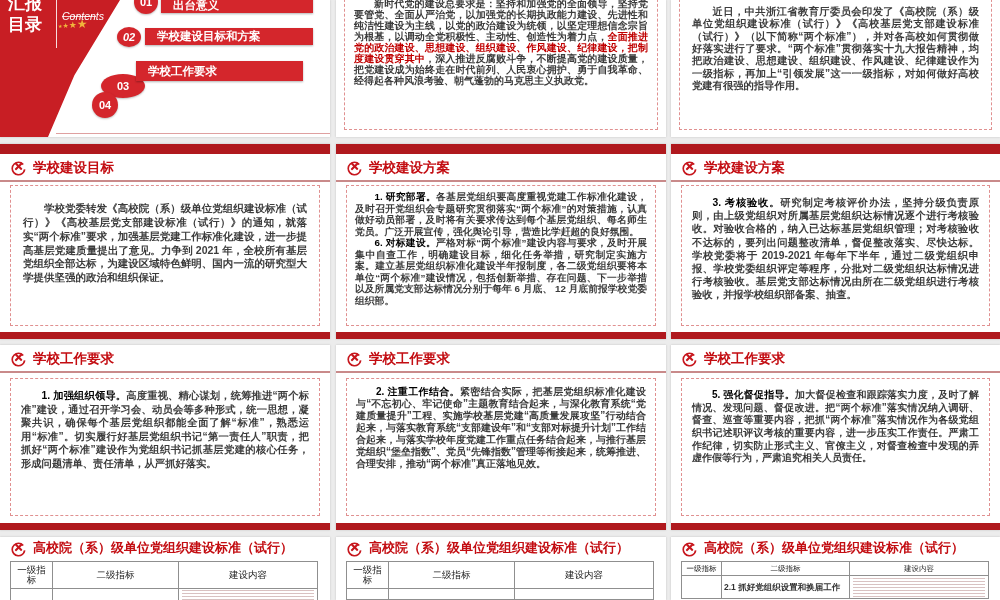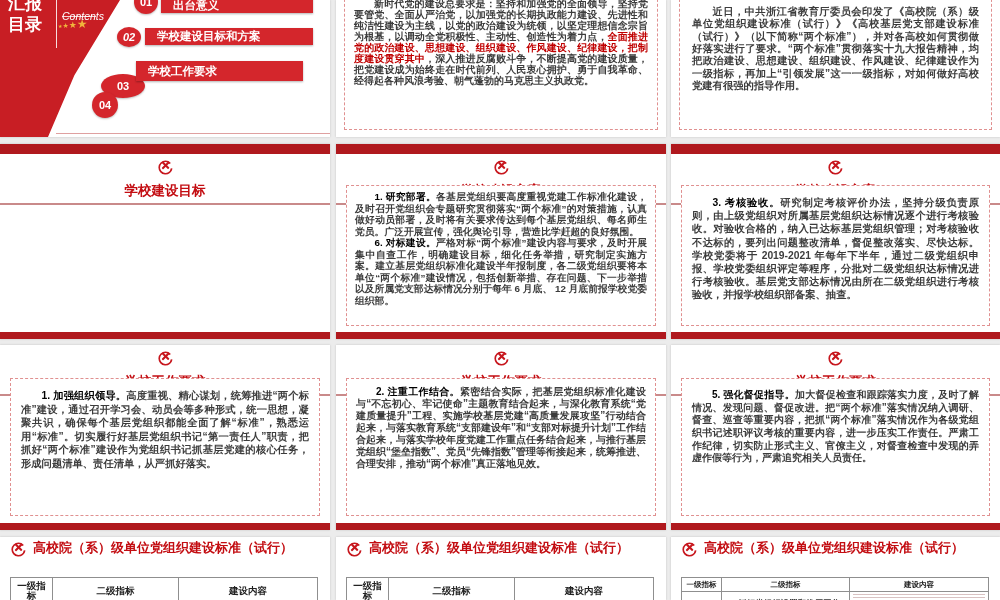--- a/index.html
+++ b/index.html
@@ -9,21 +9,21 @@
     font-family:"Liberation Sans","DejaVu Sans",sans-serif;
   }
   .slide{position:absolute;background:#fff;overflow:hidden;box-shadow:0 0 2px rgba(0,0,0,.18);}
   
   .c1{left:0;width:330px}.c2{left:336px;width:330px}.c3{left:671px;width:329px}
   .r1{top:0;height:137px}.r2{top:144px;height:195px}.r3{top:345px;height:185px}.r4{top:537px;height:63px}
 
   
   .topbar{height:10px;background:#b0191e;}
   .botbar{position:absolute;left:0;right:0;bottom:0;height:7px;background:#b0191e;}
-  .hdr{display:flex;align-items:center;gap:6px;padding:5px 10px 3px;border-bottom:2px solid #c98a8a;flex-direction:column;}
+  .hdr{display:flex;align-items:flex-end;gap:6px;padding:5px 10px 3px;border-bottom:2px solid #c98a8a;}
   .hdr-title{color:#c30d12;font-weight:bold;font-size:13.5px;white-space:nowrap;}
   .emblem{flex:0 0 auto;display:inline-block;}
   .dbox{position:absolute;border:1px dashed #e09090;background:#fff;overflow:hidden;}
   .r2 .dbox{top:41px;left:10px;right:10px;bottom:13px;}
   .r3 .dbox{top:33px;left:10px;right:10px;bottom:14px;}
   .r1 .dbox{top:-6px;left:8px;right:8px;bottom:7px;border-top:none;}
   .bt{font-weight:700;color:#3c3c3c;text-align:justify;margin:0;}
   .indent{text-indent:2em;}
   .lead{color:#000;}
   .hl{color:#c00000;}
@@ -47,25 +47,25 @@
   .toc-cline{position:absolute;left:62px;top:16px;width:34px;height:1px;background:rgba(255,255,255,.8);}
   .toc-stars{position:absolute;left:58px;top:14px;color:#f0b43c;white-space:nowrap;}
   .toc-stars .st1{font-size:5px;}.toc-stars .st2{font-size:7px;}.toc-stars .st3{font-size:9px;}.toc-stars .st4{font-size:12px;}
   .toc-num{position:absolute;border-radius:50%;background:#d4262c;color:#fff;font-weight:bold;
     font-size:11px;display:flex;align-items:center;justify-content:center;box-shadow:0 1px 2px rgba(0,0,0,.25);}
   .toc-banner{position:absolute;background:#d4262c;color:#fff;font-weight:bold;font-size:11.5px;
     display:flex;align-items:center;padding-left:12px;box-shadow:0 1px 2px rgba(0,0,0,.3);white-space:nowrap;overflow:hidden;}
   .toc-line{position:absolute;left:56px;right:0;bottom:3px;height:1px;background:#dfa0a0;}
 
   
-  .hdr2{display:flex;align-items:flex-start;gap:6px;padding:4px 10px 18px;}
+  .hdr2{display:flex;align-items:flex-start;gap:6px;padding:4px 10px 2px;}
   .hdr2 .hdr-title{white-space:normal;line-height:1.15;font-size:13px;width:280px;}
   .std-table{border-collapse:collapse;margin:1px 10px 0;width:308px;table-layout:fixed;}
   .std-table th,.std-table td{border:1px solid #8f8f8f;padding:0 2px;overflow:hidden;}
-  .std-table th{font-weight:bold;color:#222;text-align:center;}
+  .std-table th{font-weight:normal;color:#222;text-align:center;}
   .tblA th{height:26px;font-size:9.5px;line-height:1.1;}
   .tblA td{height:10px;}
   .tblB th{height:13px;font-size:7.5px;}
   .tblB td{height:22px;vertical-align:top;}
   .cell-label{font-size:8.5px;font-weight:bold;color:#333;white-space:nowrap;padding-top:6px;}
   .tiny-lines{height:100%;min-height:9px;margin:2px 1px 0;opacity:.55;
     background:repeating-linear-gradient(180deg,#b98f8f 0 1px,transparent 1px 3px);}
 </style>
 </head>
 <body>
@@ -116,20 +116,23 @@
 <div class="slide c1 r2">
   <div class="topbar"></div>
   <div class="hdr">
     <svg class="emblem" width="17" height="17" viewBox="0 0 24 24">
         <path fill="#c7161d" d="M21.9 13.3A10 10 0 1 1 12 2a10 10 0 0 1 7.6 3.5l-1.8 1.6A7.6 7.6 0 1 0 19.5 13z"></path>
         <rect x="10.6" y="2.5" width="3" height="13" rx="1" fill="#c7161d" transform="rotate(45 12 9)"></rect>
         <rect x="10.6" y="2.5" width="3" height="13" rx="1" fill="#c7161d" transform="rotate(-45 12 9)"></rect>
       </svg>
     <span class="hdr-title">学校建设目标</span>
   </div>
+  <div class="dbox">
+    <p class="bt indent goal-text">学校党委转发《高校院（系）级单位党组织建设标准（试行）》《高校基层党支部建设标准（试行）》的通知，就落实“两个标准”要求，加强基层党建工作标准化建设，进一步提高基层党建质量提出了意见。力争到 2021 年，全校所有基层党组织全部达标，为建设区域特色鲜明、国内一流的研究型大学提供坚强的政治和组织保证。</p>
+  </div>
   <div class="botbar"></div>
 </div>
 
 <div class="slide c2 r2">
   <div class="topbar"></div>
   <div class="hdr">
     <svg class="emblem" width="17" height="17" viewBox="0 0 24 24">
         <path fill="#c7161d" d="M21.9 13.3A10 10 0 1 1 12 2a10 10 0 0 1 7.6 3.5l-1.8 1.6A7.6 7.6 0 1 0 19.5 13z"></path>
         <rect x="10.6" y="2.5" width="3" height="13" rx="1" fill="#c7161d" transform="rotate(45 12 9)"></rect>
         <rect x="10.6" y="2.5" width="3" height="13" rx="1" fill="#c7161d" transform="rotate(-45 12 9)"></rect>

